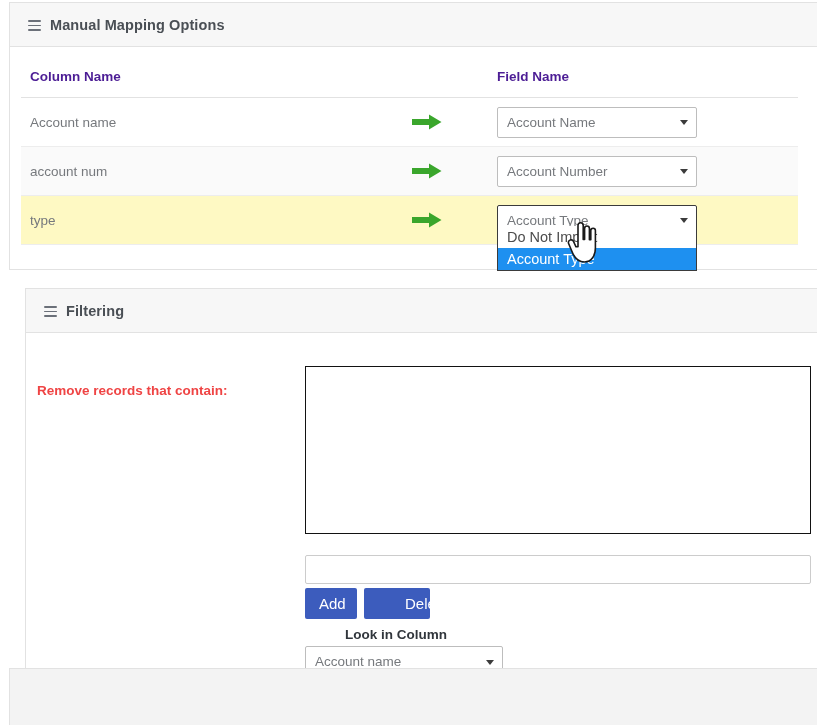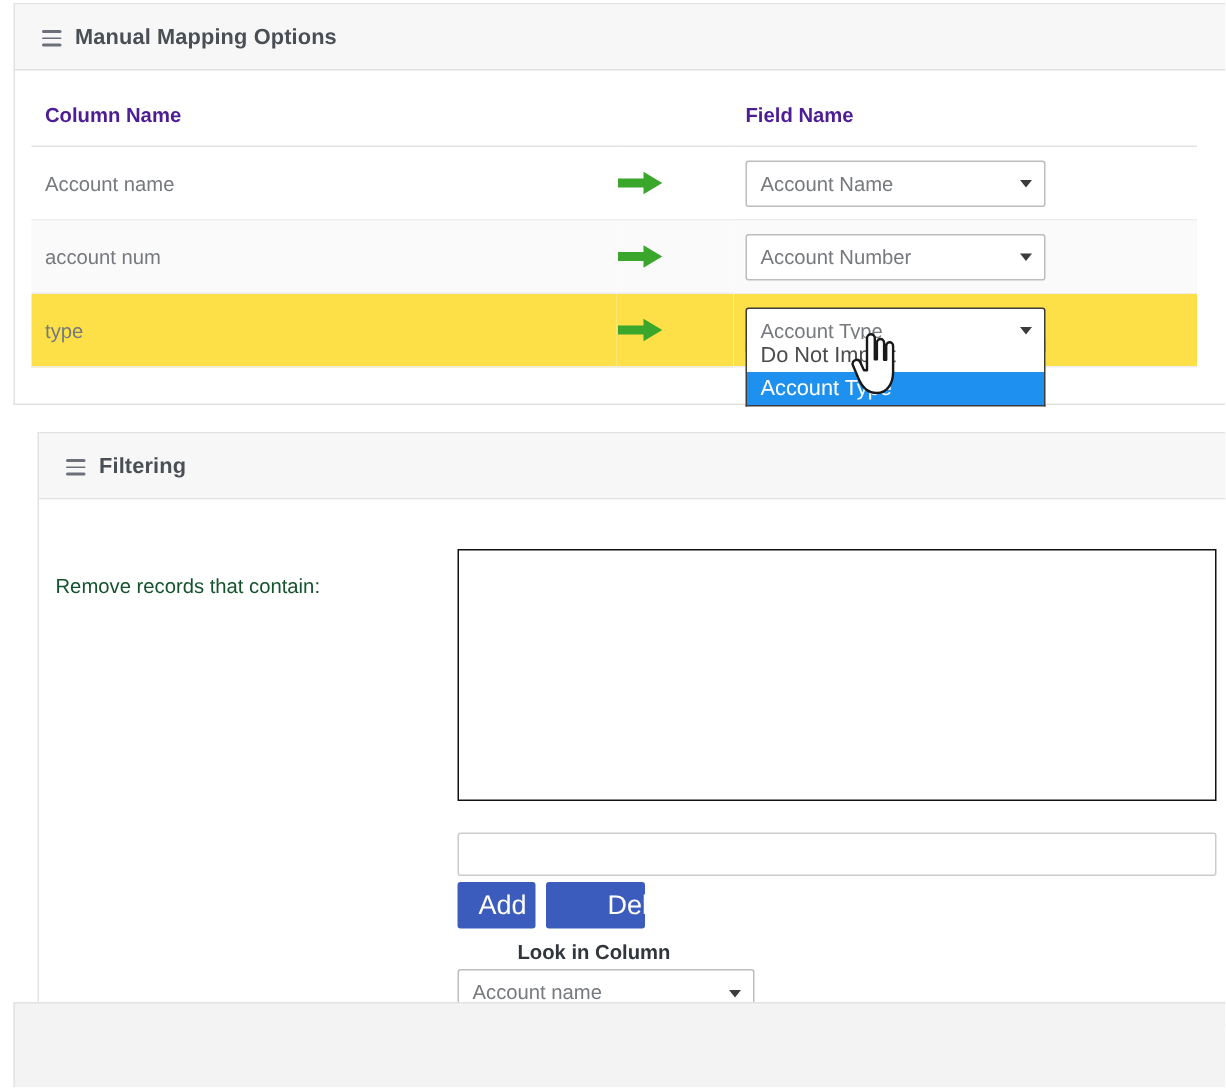--- a/index.html
+++ b/index.html
@@ -80,21 +80,21 @@
   }
   .map-table th.col-field { padding-left: 8px; }
   .map-table td {
     font-size: 13.5px;
     color: #76797d;
     border-bottom: 1px solid #ededed;
     vertical-align: middle;
     height: 49px;
   }
   .map-table tr.alt td { background: #fafafa; }
-  .map-table tr.active td { background: #fde047; }
+  .map-table tr.active td { background: #fef9c3; }
   .td-name { padding-left: 9px; width: 390px; }
   .td-arrow { width: 78px; text-align: left; }
   .td-select { padding-left: 8px; position: relative; }
 
   .arrow-icon { display: block; }
 
   
   .sel {
     position: relative;
     width: 200px;
@@ -154,22 +154,22 @@
     pointer-events: none;
   }
 
   
   .filter-body { position: relative; height: 373px; }
   .filter-label {
     position: absolute;
     left: 11px;
     top: 50px;
     font-size: 13.5px;
-    font-weight: normal;
-    color: #14532d;
+    font-weight: bold;
+    color: #ef4444;
   }
   .list-box {
     position: absolute;
     left: 279px;
     top: 33px;
     width: 506px;
     height: 168px;
     background: #ffffff;
     border: 1px solid #121212;
   }
@@ -188,21 +188,21 @@
     font-family: "Liberation Sans", sans-serif;
   }
   .btn {
     position: absolute;
     top: 255px;
     height: 31px;
     background: #3c5cbd;
     color: #ffffff;
     border: none;
     border-radius: 2px;
-    font-size: 18px;
+    font-size: 15px;
     font-family: "Liberation Sans", sans-serif;
     cursor: pointer;
     padding: 0 14px;
   }
   .btn-add { left: 279px; width: 52px; }
   .btn-delete { left: 338px; width: 66px; padding-left: 41px; }
 
   .lookin-label {
     position: absolute;
     left: 279px;

